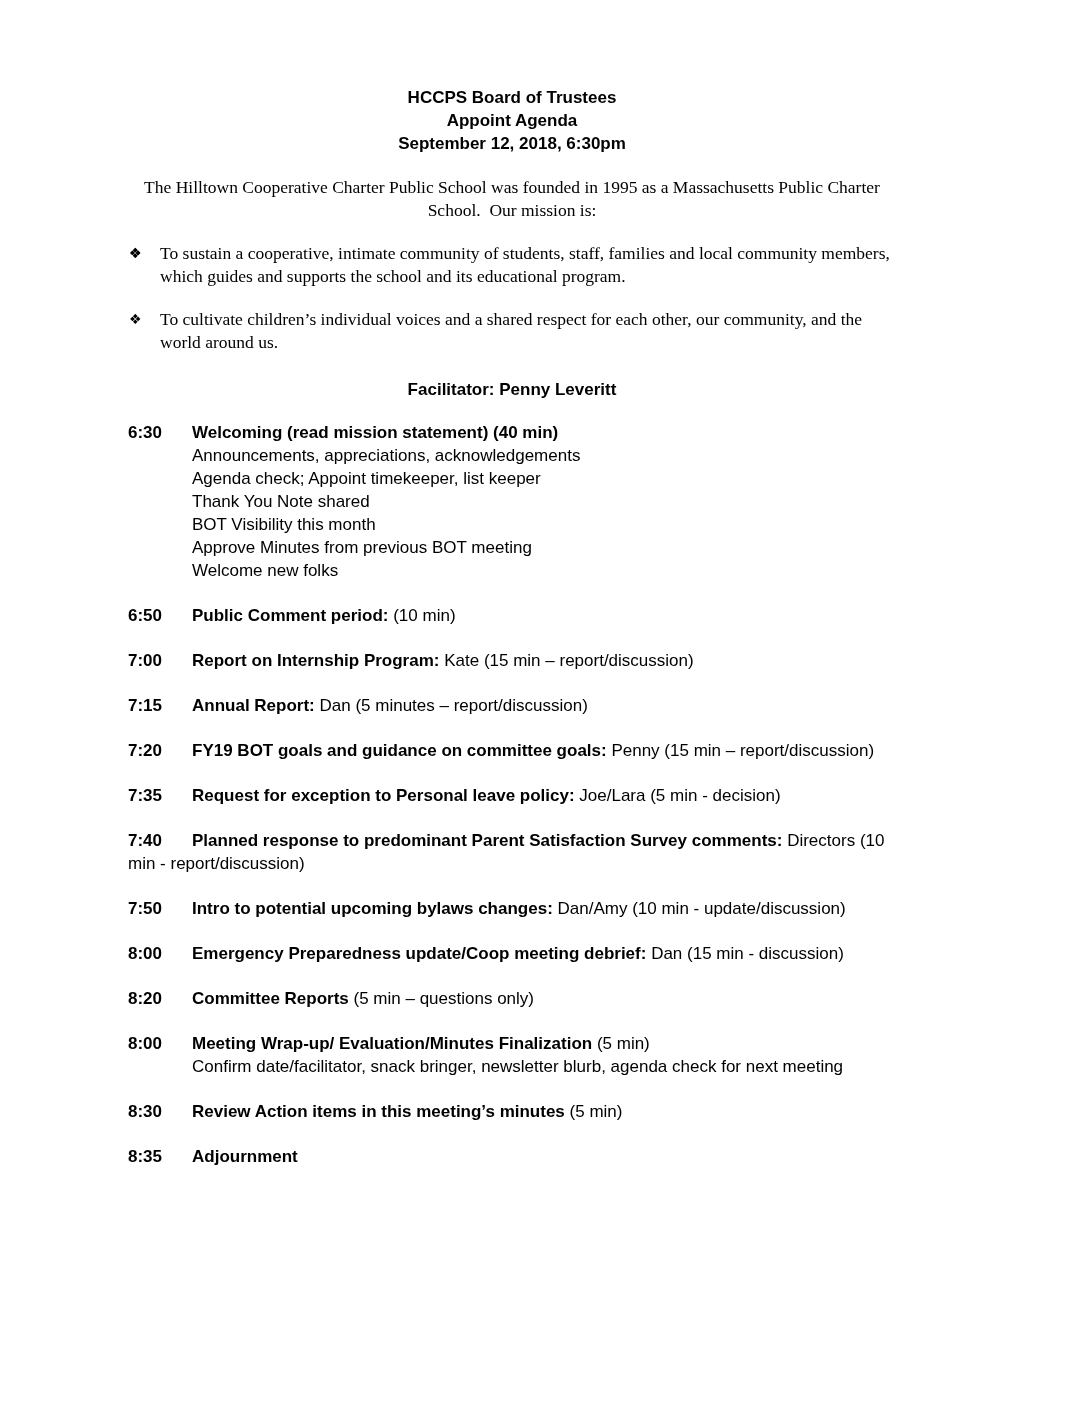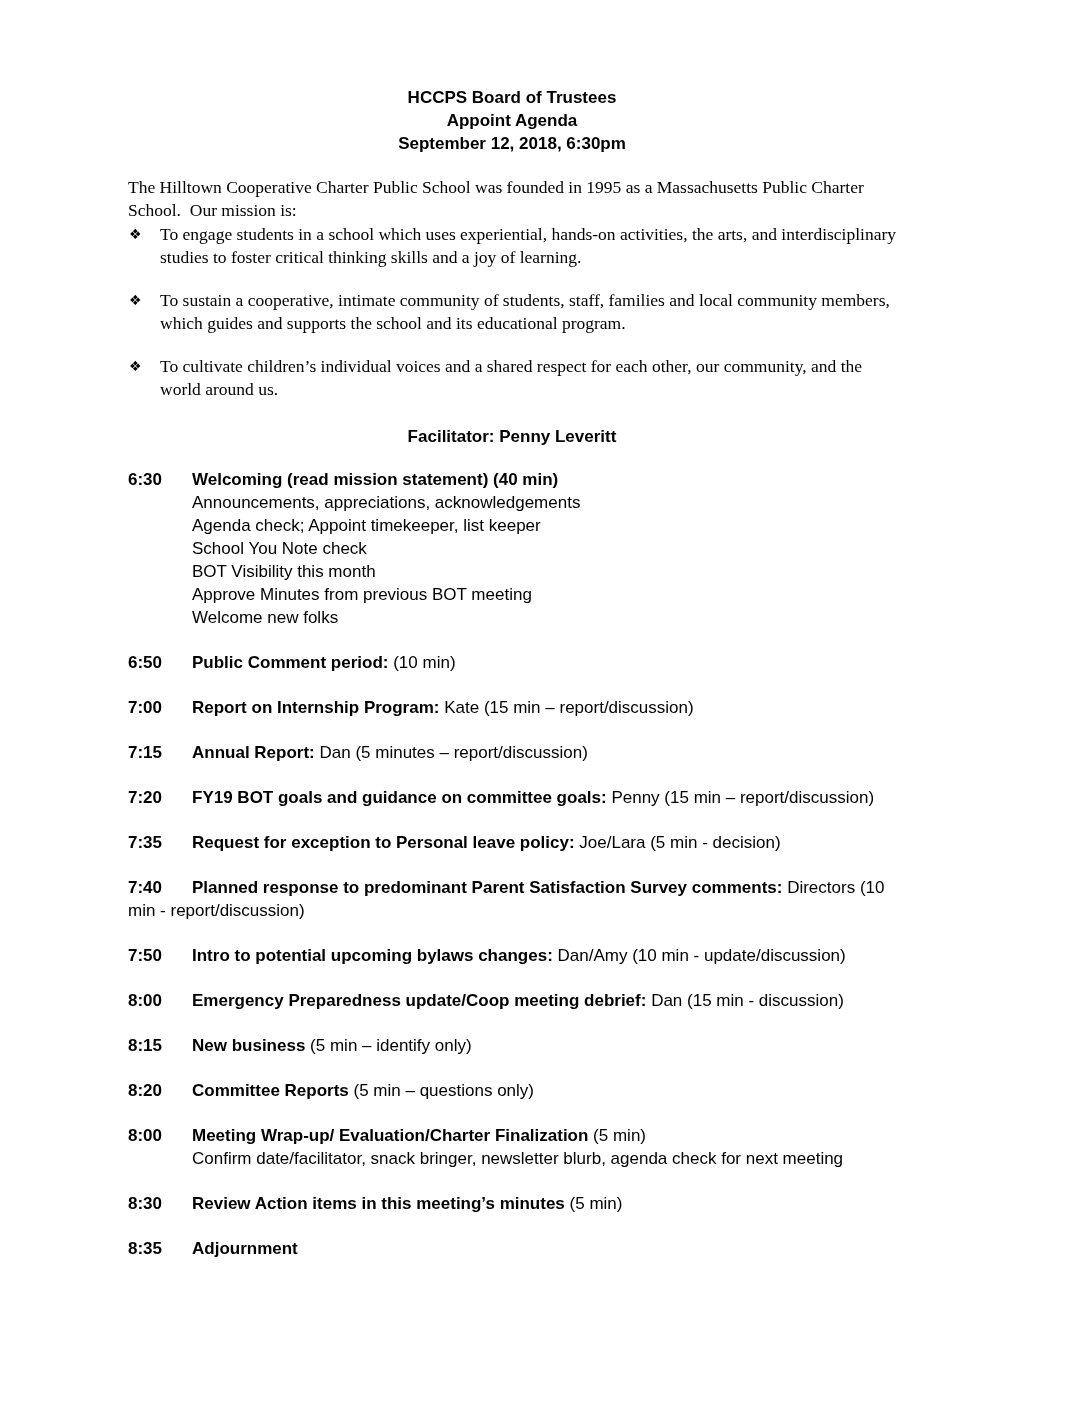--- a/index.html
+++ b/index.html
@@ -17,20 +17,21 @@
     background: #ffffff;
   }
   .doc-header {
     text-align: center;
     font: bold 17px/23px "Liberation Sans", sans-serif;
   }
   .intro {
     margin-top: 21px;
     font: 17.5px/23px "Liberation Serif", serif;
     white-space: pre-wrap;
+    text-align: center;
   }
   .mission {
     list-style: none;
     margin: 1px 0 0 0;
     padding: 0;
     font: 17.5px/23px "Liberation Serif", serif;
   }
   .mission .m-item { position: relative; padding-left: 32px; }
   .mission .m-item + .m-item { margin-top: 20px; }
   .m-marker {
@@ -62,33 +63,33 @@
 
   <div class="doc-header">
     <div>HCCPS Board of Trustees</div>
     <div>Appoint Agenda</div>
     <div>September 12, 2018, 6:30pm</div>
   </div>
 
   <div class="intro">The Hilltown Cooperative Charter Public School was founded in 1995 as a Massachusetts Public Charter School.  Our mission is:</div>
 
   <ul class="mission">
-      <li class="m-item"><span class="m-marker">❖</span><span>To engage students in a school which uses experiential, hands-on activities, the arts, and interdisciplinary studies to foster critical thinking skills and a joy of learning.</span></li>
+      <li class="m-item"><span class="m-marker">❖</span></li>
       <li class="m-item"><span class="m-marker">❖</span><span>To sustain a cooperative, intimate community of students, staff, families and local community members, which guides and supports the school and its educational program.</span></li>
       <li class="m-item"><span class="m-marker">❖</span><span>To cultivate children’s individual voices and a shared respect for each other, our community, and the world around us.</span></li>
     </ul>
 
   <div class="facilitator">Facilitator: Penny Leveritt</div>
 
   <div class="agenda">
       <div class="agenda-item">
         <div class="item-line"><span class="time">6:30</span><b class="item-title">Welcoming (read mission statement) (40 min)</b></div>
         <div class="sub-line">Announcements, appreciations, acknowledgements</div>
         <div class="sub-line">Agenda check; Appoint timekeeper, list keeper</div>
-        <div class="sub-line">School You Note check</div>
+        <div class="sub-line">Thank You Note shared</div>
         <div class="sub-line">BOT Visibility this month</div>
         <div class="sub-line">Approve Minutes from previous BOT meeting</div>
         <div class="sub-line">Welcome new folks</div>
       </div>
       <div class="agenda-item">
         <div class="item-line"><span class="time">6:50</span><b class="item-title">Public Comment period:</b><span class="item-detail"> (10 min)</span></div>
       </div>
       <div class="agenda-item">
         <div class="item-line"><span class="time">7:00</span><b class="item-title">Report on Internship Program:</b><span class="item-detail"> Kate (15 min – report/discussion)</span></div>
       </div>
@@ -104,27 +105,24 @@
       <div class="agenda-item">
         <div class="item-line"><span class="time">7:40</span><b class="item-title">Planned response to predominant Parent Satisfaction Survey comments:</b><span class="item-detail"> Directors (10</span><br><span class="item-detail">min - report/discussion)</span></div>
       </div>
       <div class="agenda-item">
         <div class="item-line"><span class="time">7:50</span><b class="item-title">Intro to potential upcoming bylaws changes:</b><span class="item-detail"> Dan/Amy (10 min - update/discussion)</span></div>
       </div>
       <div class="agenda-item">
         <div class="item-line"><span class="time">8:00</span><b class="item-title">Emergency Preparedness update/Coop meeting debrief:</b><span class="item-detail"> Dan (15 min - discussion)</span></div>
       </div>
       <div class="agenda-item">
-        <div class="item-line"><span class="time">8:15</span><b class="item-title">New business</b><span class="item-detail"> (5 min – identify only)</span></div>
-      </div>
-      <div class="agenda-item">
         <div class="item-line"><span class="time">8:20</span><b class="item-title">Committee Reports</b><span class="item-detail"> (5 min – questions only)</span></div>
       </div>
       <div class="agenda-item">
-        <div class="item-line"><span class="time">8:00</span><b class="item-title">Meeting Wrap-up/ Evaluation/Charter Finalization</b><span class="item-detail"> (5 min)</span></div>
+        <div class="item-line"><span class="time">8:00</span><b class="item-title">Meeting Wrap-up/ Evaluation/Minutes Finalization</b><span class="item-detail"> (5 min)</span></div>
         <div class="sub-line">Confirm date/facilitator, snack bringer, newsletter blurb, agenda check for next meeting</div>
       </div>
       <div class="agenda-item">
         <div class="item-line"><span class="time">8:30</span><b class="item-title">Review Action items in this meeting’s minutes</b><span class="item-detail"> (5 min)</span></div>
       </div>
       <div class="agenda-item">
         <div class="item-line"><span class="time">8:35</span><b class="item-title">Adjournment</b></div>
       </div>
     </div>
 

